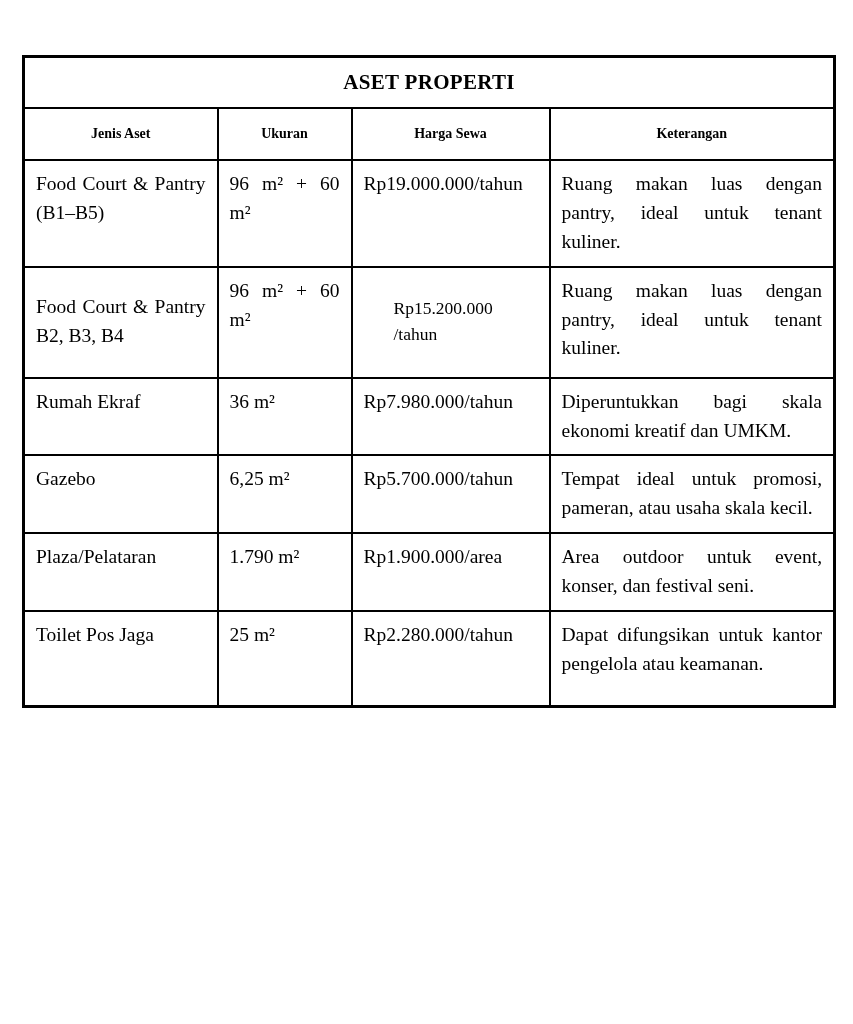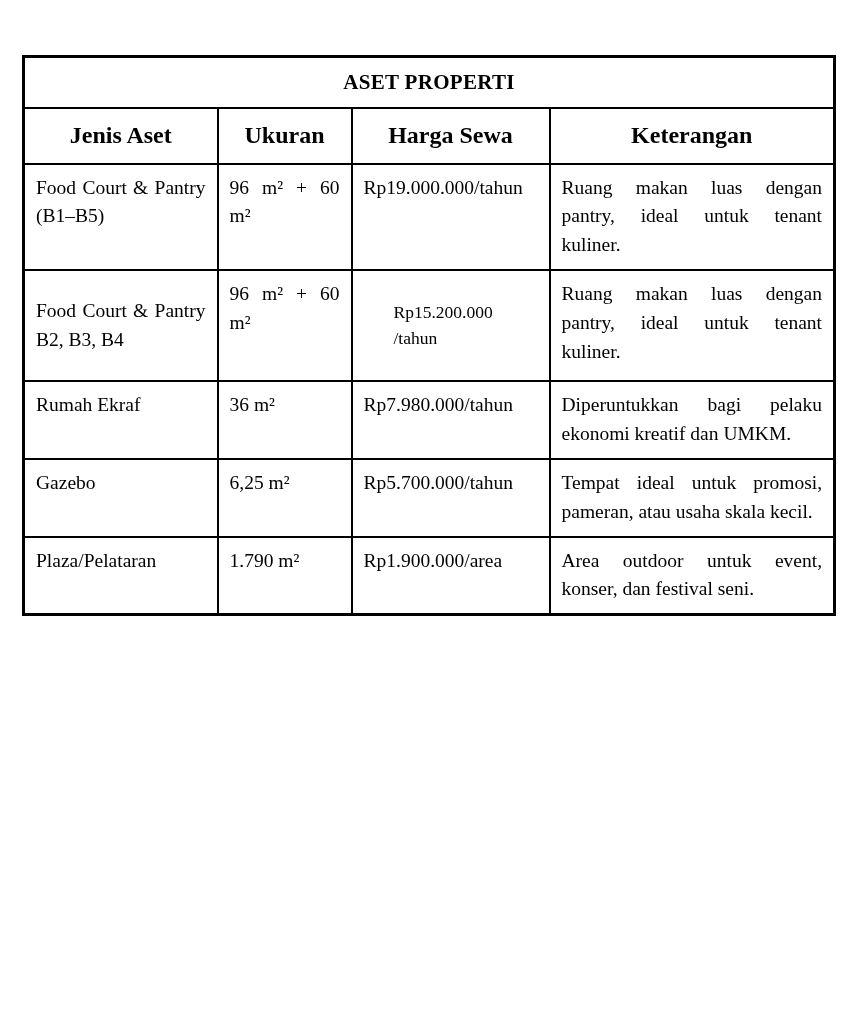--- a/index.html
+++ b/index.html
@@ -41,21 +41,21 @@
     text-align: center;
     font-weight: bold;
     font-size: 21px;
     vertical-align: middle;
     letter-spacing: 0.3px;
   }
   .asset-table th {
     height: 32px;
     text-align: center;
     font-weight: bold;
-    font-size: 24px;
+    font-size: 14px;
     vertical-align: middle;
   }
   td.jenis, td.ket, td.ukuran { text-align: justify; }
   td.harga { text-align: left; }
   
   tr.r1 { height: 101px; }
   tr.r2 { height: 111px; }
   tr.r3 { height: 111px; }
   tr.r4 { height: 106px; }
   tr.r5 { height: 66px; }
@@ -100,29 +100,35 @@
       <tr class="r2">
         <td class="jenis">Food Court &amp; Pantry B2, B3, B4</td>
         <td class="ukuran">96 m² + 60 m²</td>
         <td class="harga">Rp15.200.000 /tahun</td>
         <td class="ket">Ruang makan luas dengan pantry, ideal untuk tenant kuliner.</td>
       </tr>
       <tr class="r5">
         <td class="jenis">Rumah Ekraf</td>
         <td class="ukuran">36 m²</td>
         <td class="harga">Rp7.980.000/tahun</td>
-        <td class="ket">Diperuntukkan bagi pelaku ekonomi kreatif dan UMKM.</td>
+        <td class="ket">Diperuntukkan bagi skala ekonomi kreatif dan UMKM.</td>
       </tr>
       <tr class="r6">
         <td class="jenis">Gazebo</td>
         <td class="ukuran">6,25 m²</td>
         <td class="harga">Rp5.700.000/tahun</td>
         <td class="ket">Tempat ideal untuk promosi, pameran, atau usaha skala kecil.</td>
       </tr>
       <tr class="r7">
         <td class="jenis">Plaza/Pelataran</td>
         <td class="ukuran">1.790 m²</td>
         <td class="harga">Rp1.900.000/area</td>
         <td class="ket">Area outdoor untuk event, konser, dan festival seni.</td>
       </tr>
+      <tr class="r8">
+        <td class="jenis">Toilet Pos Jaga</td>
+        <td class="ukuran">25 m²</td>
+        <td class="harga">Rp2.280.000/tahun</td>
+        <td class="ket">Dapat difungsikan untuk kantor pengelola atau keamanan.</td>
+      </tr>
     </tbody>
   </table>
 </div>
 
 </body></html>

